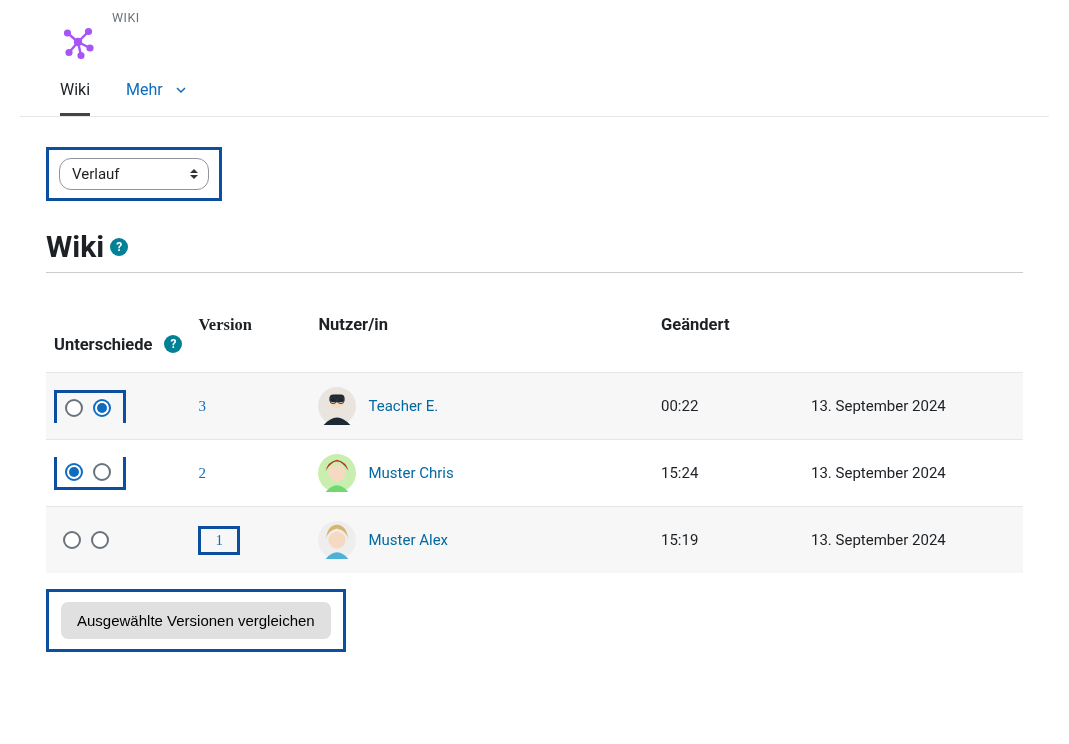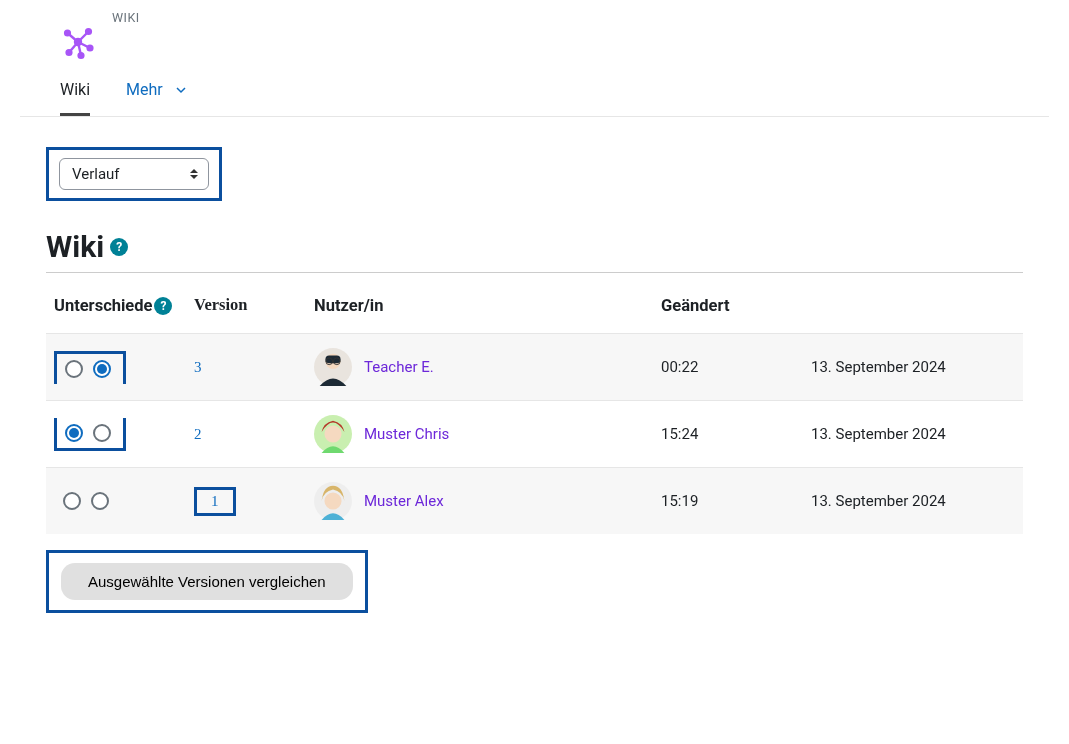--- a/index.html
+++ b/index.html
@@ -59,21 +59,21 @@
   
   .select-highlight {
     border: 3px solid #0b4f9e;
     padding: 8px 10px;
     display: inline-block;
     margin-bottom: 28px;
   }
   .select {
     position: relative;
     border: 1px solid #8f959e;
-    border-radius: 6px;
+    border-radius: 12px;
     padding: 6px 34px 6px 12px;
     min-width: 150px;
     background: #fff;
     cursor: pointer;
   }
   .caret-ud {
     position: absolute;
     right: 10px; top: 50%; transform: translateY(-50%);
     display:flex; flex-direction:column; gap:2px;
   }
@@ -106,21 +106,21 @@
   table.history {
     width:100%; border-collapse:collapse;
     margin-top: 8px;
   }
   .history th {
     text-align:left;
     font-weight:700;
     padding: 14px 8px 18px 8px;
     font-size:16.5px;
   }
-  .history th .th-inner { display:inline-flex; align-items:flex-end; gap:2px;}
+  .history th .th-inner { display:inline-flex; align-items:flex-start; gap:12px;margin-top:40px;}
   .history td {
     padding: 14px 8px;
     vertical-align: middle;
     border-top: 1px solid #e6e6e6;
   }
   .history tr.striped td { background:#f7f7f7; }
   
   .radio-cell { width:140px; }
   .radio-highlight {
     border:3px solid #0b4f9e;
@@ -146,36 +146,36 @@
     padding: 3px 14px;
     display:inline-block;
   }
   
   .user-cell { display:flex; align-items:center; gap:12px; }
   .avatar {
     width:38px;height:38px;border-radius:50%;
     display:inline-block;
   }
   .avatar svg { width:100%; height:100%; }
-  .user-link { color:#6d28d9; text-decoration:none; cursor:pointer;}
+  .user-link { color:#0369a1; text-decoration:none; cursor:pointer;}
   
   .time-col { width:150px; }
   .date-col { width:220px; }
   
   .compare-highlight {
     border:3px solid #0b4f9e;
     display:inline-block;
     padding: 10px 12px;
     margin-top: 16px;
   }
   .compare-btn {
     background:#e0e0e0;
     border:none;
-    border-radius:14px;
-    padding: 10px 27px;
+    border-radius:7px;
+    padding: 10px 16px;
     font-size:15px;
     cursor:pointer;
   }
 </style>
 </head>
 <body>
 
 <div class="header">
   <span class="activity-icon">
     <svg viewBox="0 0 24 24" fill="none" stroke="currentColor" stroke-width="1.6">

